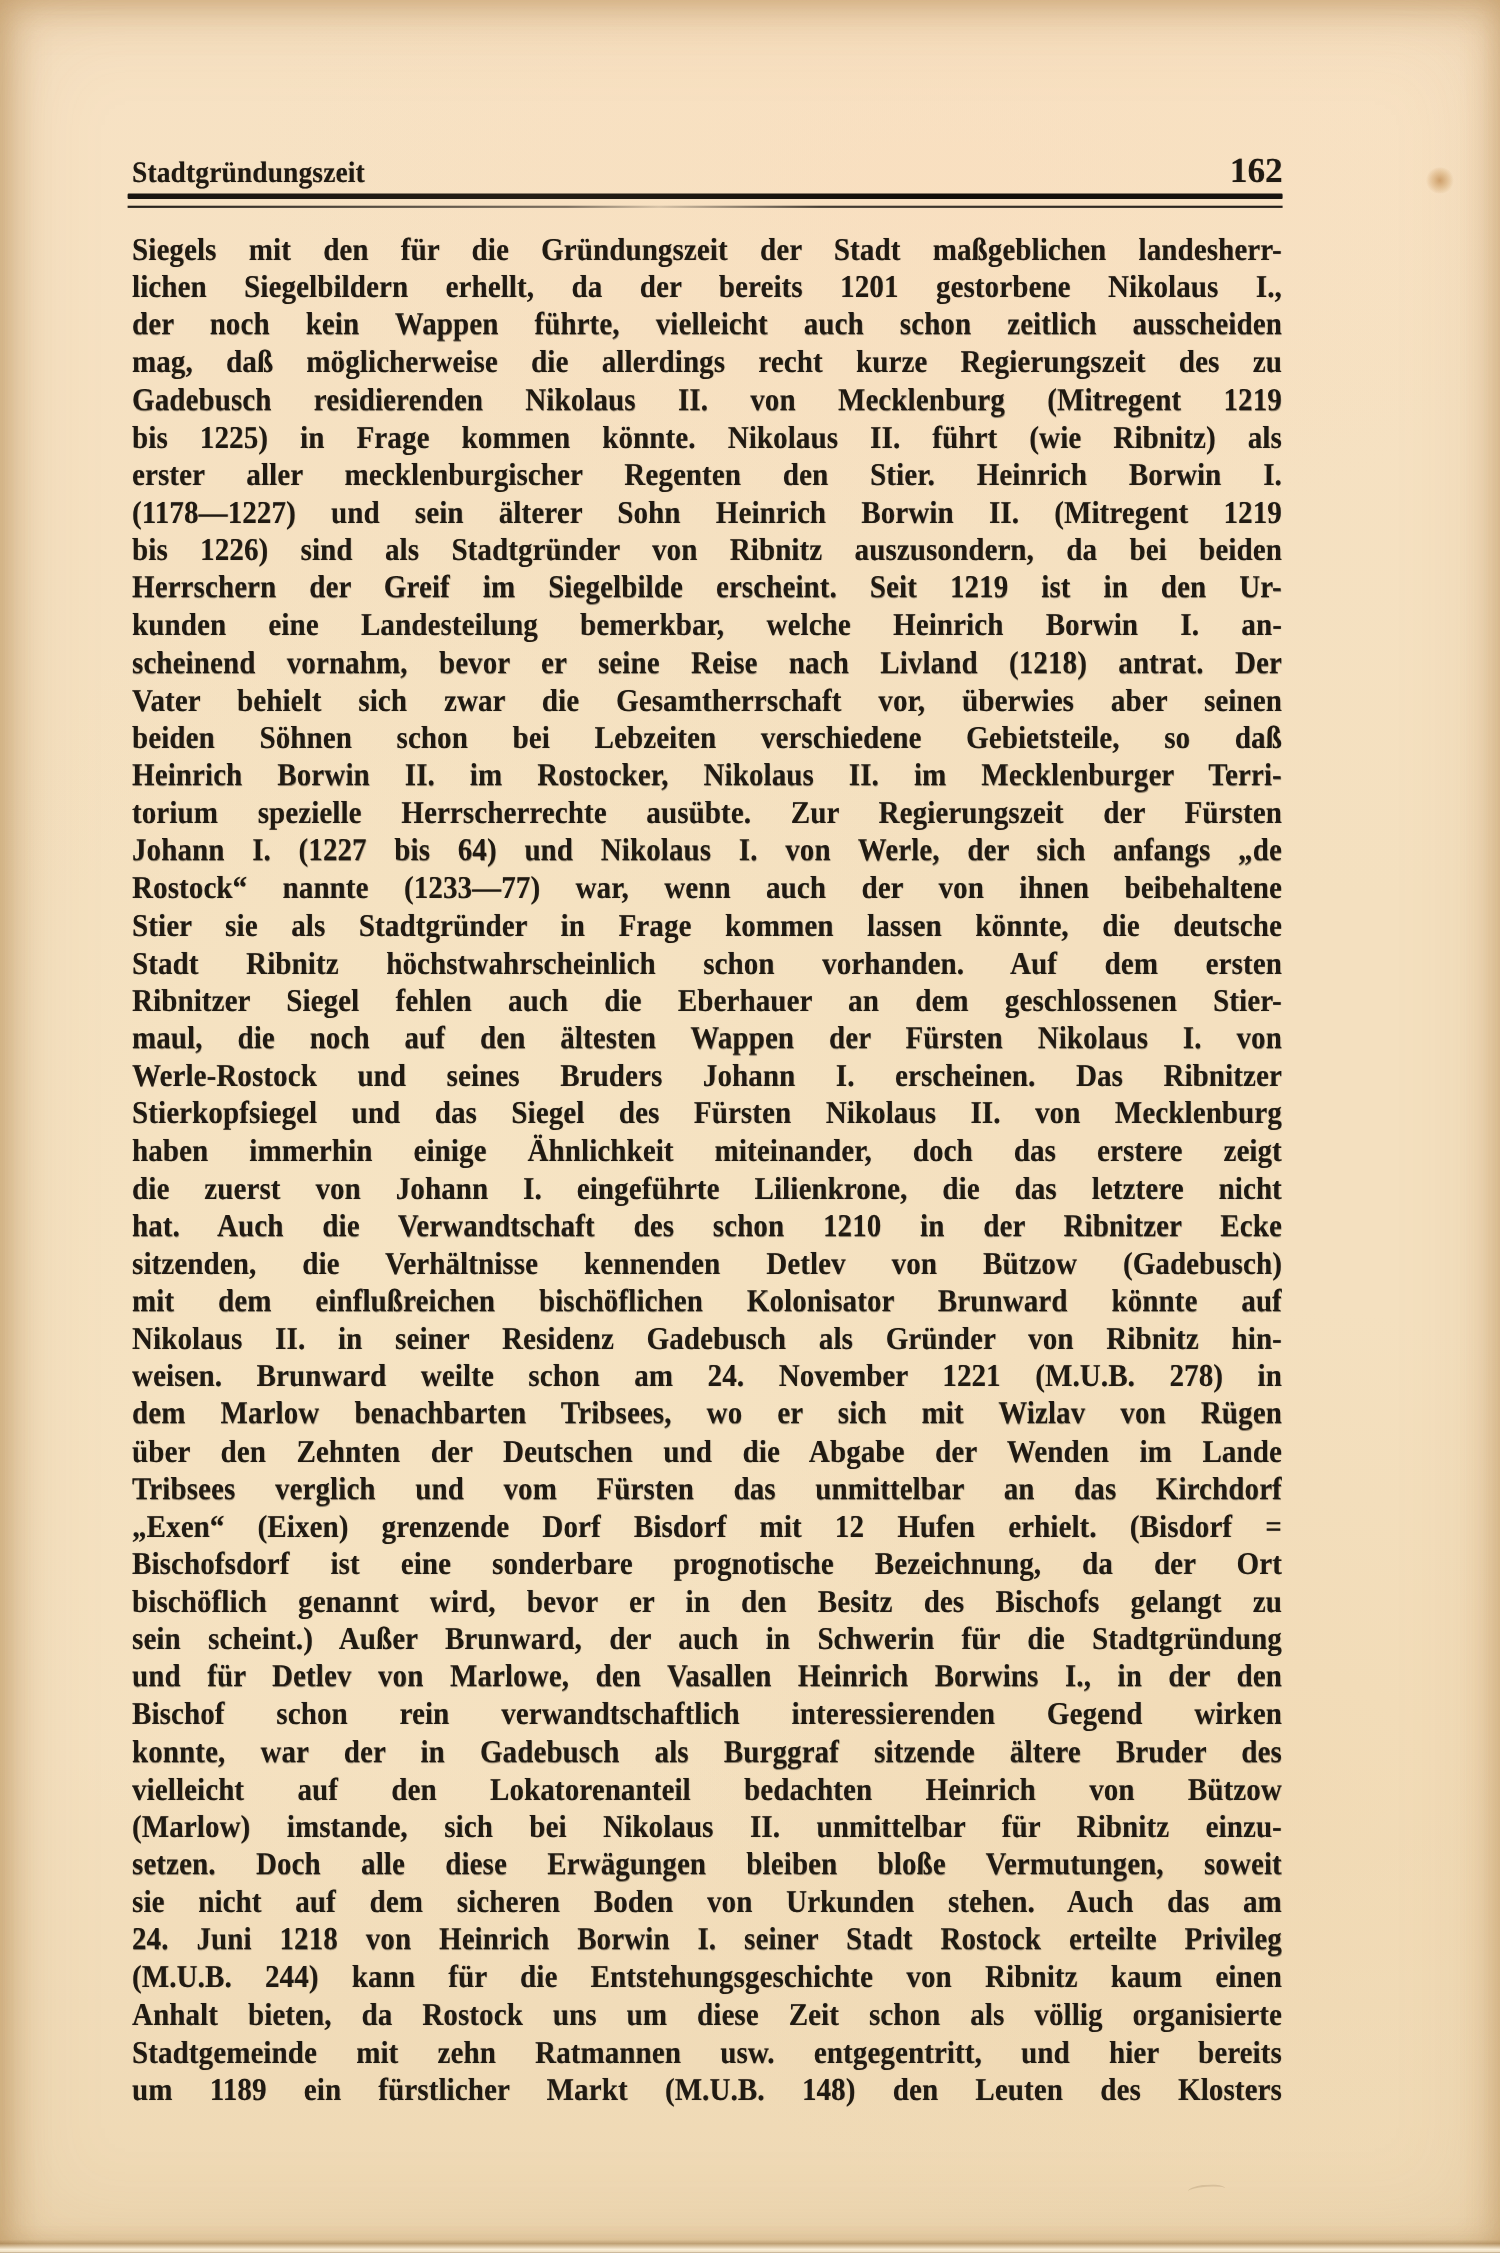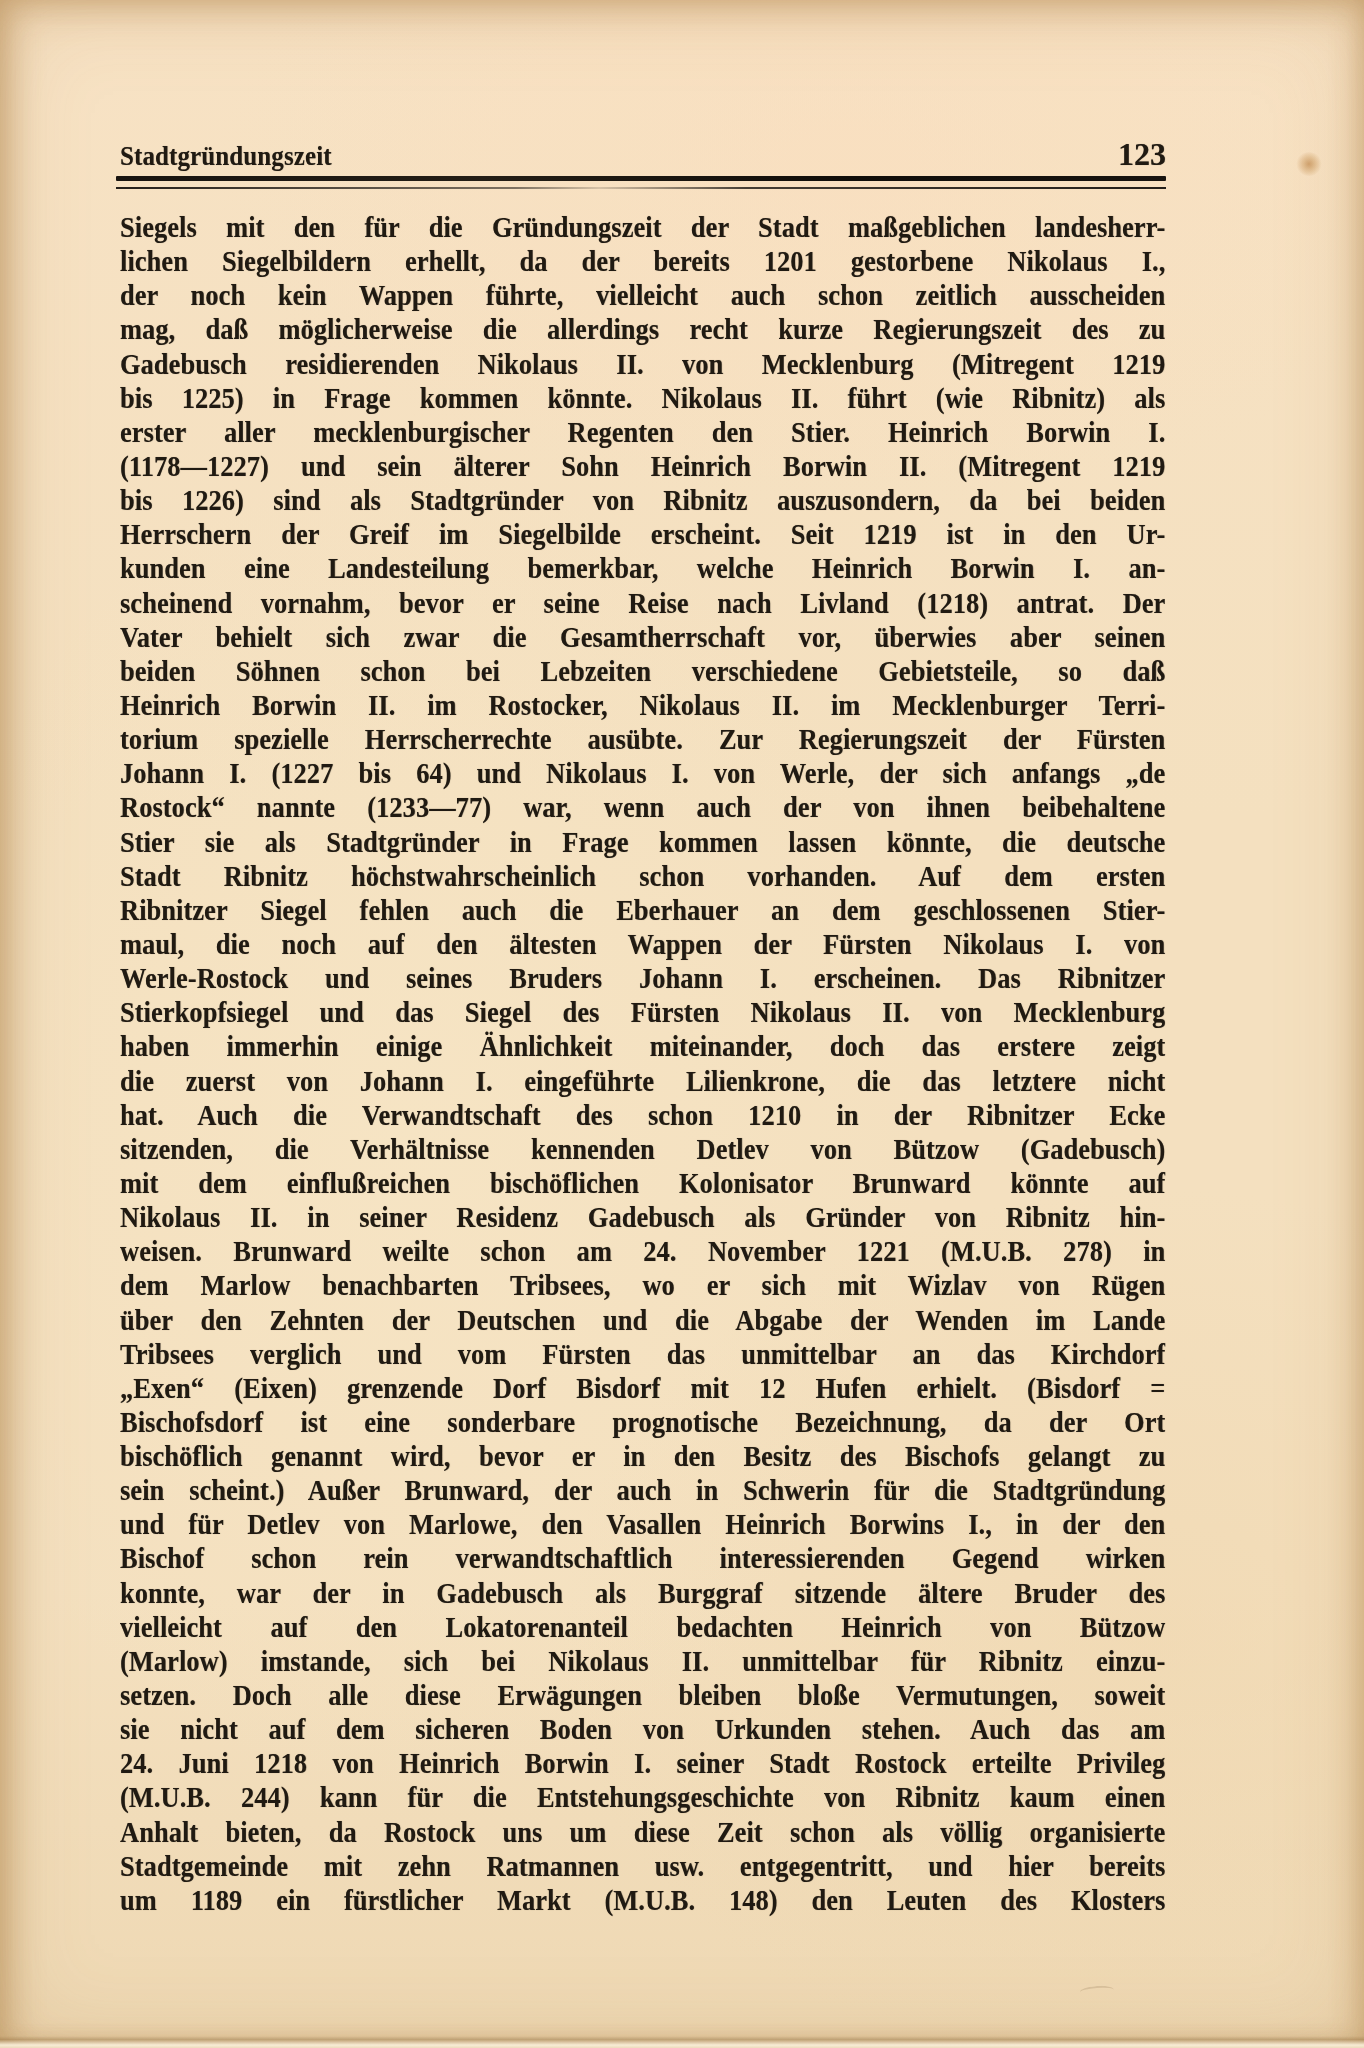--- a/index.html
+++ b/index.html
@@ -71,21 +71,21 @@
 </style>
 </head>
 <body>
 
 <div class="page">
 
   <div class="stain"></div>
 
   <header class="running-head">
     <span class="head-title">Stadtgründungszeit</span>
-    <span class="head-page">123</span>
+    <span class="head-page">162</span>
   </header>
 
   <div class="rule">
     <div class="rule-thick"></div>
     <div class="rule-thin"></div>
   </div>
 
   <main class="text-block">
     <p class="line">Siegels mit den für die Gründungszeit der Stadt maßgeblichen landesherr-</p>
       <p class="line">lichen Siegelbildern erhellt, da der bereits 1201 gestorbene Nikolaus I.,</p>

